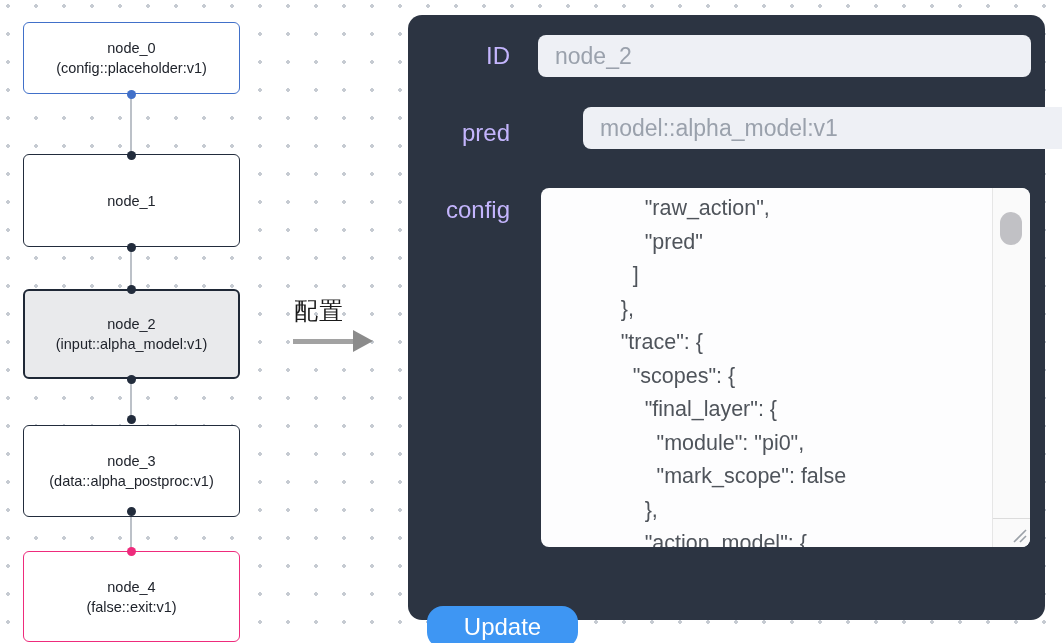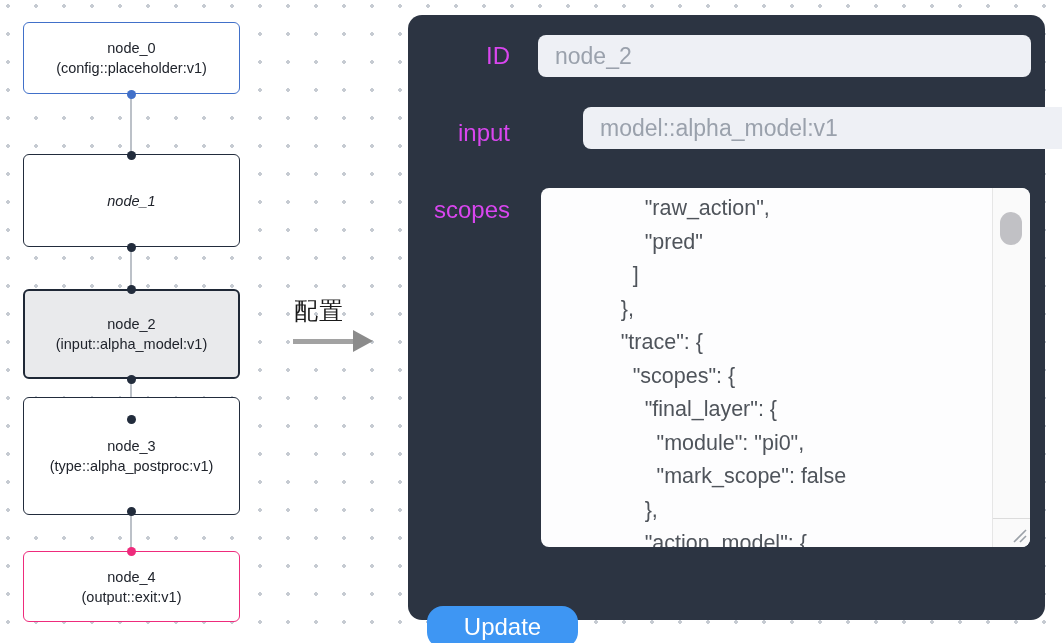--- a/index.html
+++ b/index.html
@@ -32,21 +32,21 @@
     letter-spacing:1px;z-index:4;}
   .arrow-shaft{position:absolute;left:293px;top:339px;width:61px;height:5px;
     background:#a2a2a2;z-index:4;}
   .arrow-head{position:absolute;left:353px;top:330px;width:0;height:0;
     border-top:11px solid transparent;border-bottom:11px solid transparent;
     border-left:20px solid #8b8b8b;z-index:4;}
   
   .panel{position:absolute;left:408px;top:15px;width:637px;height:605px;
     background:#2c3442;border-radius:14px;z-index:5;}
   .p-label{position:absolute;left:0;width:102px;text-align:right;
-    color:#d946ef;font-size:24px;}
+    color:#c4b5fd;font-size:24px;}
   .p-input{position:absolute;left:130px;width:493px;height:42px;box-sizing:border-box;
     background:#eef0f5;border:none;border-radius:8px;color:#9aa1ac;font-size:23px;
     padding:0 0 0 17px;font-family:"Liberation Sans","DejaVu Sans",sans-serif;outline:none;}
   .ta{position:absolute;left:133px;top:173px;width:489px;height:359px;
     background:#fdfdfe;border-radius:8px;overflow:hidden;}
   .ta-content{position:absolute;left:0;top:0;right:38px;bottom:0;overflow:hidden;
     white-space:pre;font-size:21.5px;line-height:33.5px;color:#4f545b;
     padding:4px 0 0 20px;font-family:"Liberation Sans","DejaVu Sans",sans-serif;}
   .ta-track{position:absolute;right:0;top:0;width:37px;bottom:0;background:#fafafa;
     border-left:1px solid #e6e6e6;border-radius:0 8px 8px 0;}
@@ -71,60 +71,60 @@
     <div class="edge" style="top:247px;height:43px;"></div>
     <div class="edge" style="top:379px;height:41px;"></div>
     <div class="edge" style="top:511px;height:41px;"></div>
 
     <div class="node node-input" style="top:22px;height:72px;">
       <div class="nline">node_0</div>
       <div class="nline">(config::placeholder:v1)</div>
     </div>
     <div class="port port-blue" style="top:89.5px;"></div>
 
-    <div class="node" style="top:154px;height:93px;font-style:italic;">
+    <div class="node" style="top:154px;height:93px;">
       <div class="nline">node_1</div>
     </div>
     <div class="port" style="top:150.5px;"></div>
     <div class="port" style="top:242.5px;"></div>
 
     <div class="node node-selected" style="top:289px;height:90px;">
       <div class="nline">node_2</div>
       <div class="nline">(input::alpha_model:v1)</div>
     </div>
     <div class="port" style="top:284.5px;"></div>
     <div class="port" style="top:374.5px;"></div>
 
-    <div class="node" style="top:397px;height:118px;">
+    <div class="node" style="top:425px;height:92px;">
       <div class="nline">node_3</div>
-      <div class="nline">(type::alpha_postproc:v1)</div>
+      <div class="nline">(data::alpha_postproc:v1)</div>
     </div>
     <div class="port" style="top:414.5px;"></div>
     <div class="port" style="top:506.5px;"></div>
 
-    <div class="node node-output" style="top:551px;height:71px;align-items:flex-end;">
+    <div class="node node-output" style="top:551px;height:91px;align-items:flex-end;">
       <div class="nline">node_4</div>
-      <div class="nline">(output::exit:v1)</div>
+      <div class="nline">(false::exit:v1)</div>
     </div>
     <div class="port port-pink" style="top:546.5px;"></div>
   </div>
 
   <div class="cfg-label">配置</div>
   <div class="arrow-shaft"></div>
   <div class="arrow-head"></div>
 
   <div class="panel">
 
     <div class="p-label" style="top:20px;line-height:42px;">ID</div>
     <input class="p-input" type="text" style="top: 20px;" value="node_2">
 
-    <div class="p-label" style="top:97px;line-height:42px;">input</div>
+    <div class="p-label" style="top:97px;line-height:42px;">pred</div>
     <input class="p-input" type="text" style="top: 92px; margin-left: 45px;" value="model::alpha_model:v1">
 
-    <div class="p-label" style="top:178px;line-height:33px;">scopes</div>
+    <div class="p-label" style="top:178px;line-height:33px;">config</div>
 
     <div class="ta">
       <div class="ta-content">              "raw_action",
               "pred"
             ]
           },
           "trace": {
             "scopes": {
               "final_layer": {
                 "module": "pi0",

